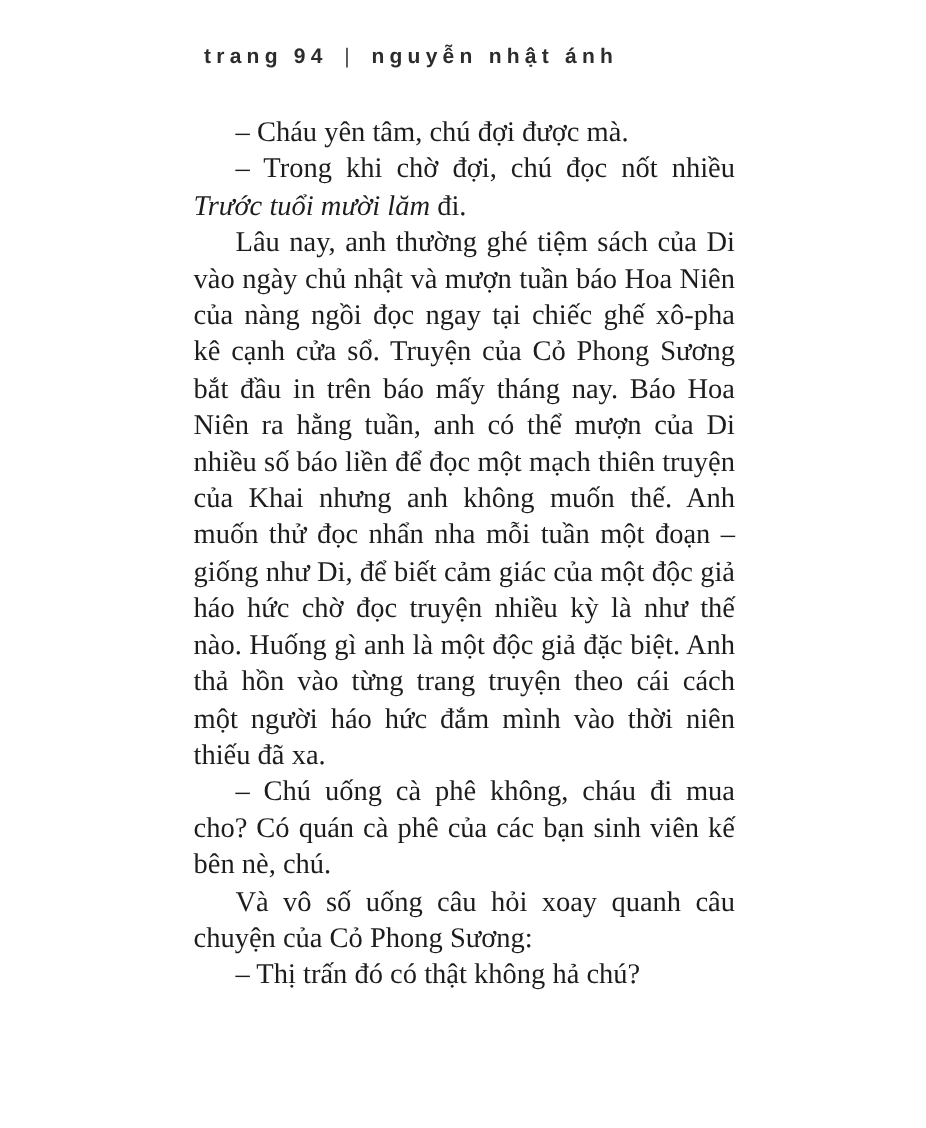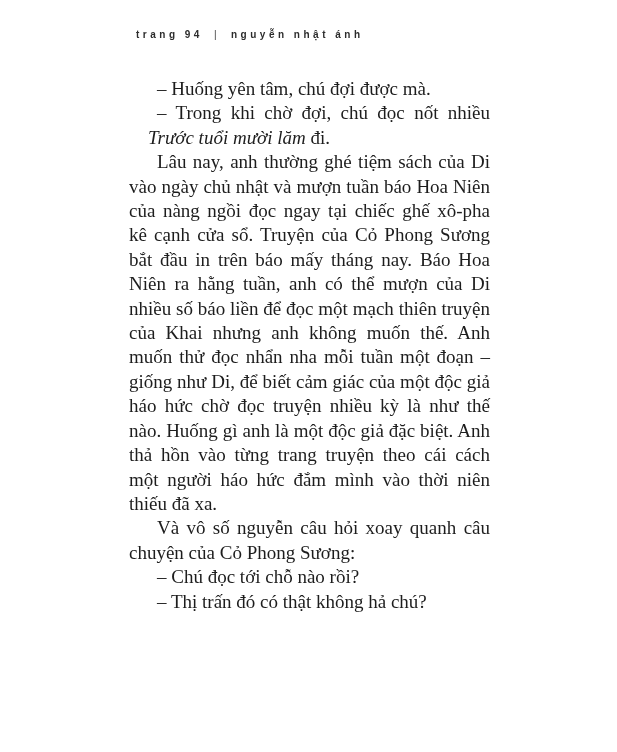--- a/index.html
+++ b/index.html
@@ -14,21 +14,21 @@
     position: relative;
     width: 617px;
     height: 752px;
     background: #ffffff;
   }
   .running-header {
     position: absolute;
     left: 136px;
     top: 29px;
     font-family: "Liberation Sans", "DejaVu Sans", sans-serif;
-    font-size: 10px;
+    font-size: 14px;
     font-weight: 700;
     letter-spacing: 3.5px;
     color: #2c2c2c;
     white-space: nowrap;
   }
   .running-header .sep {
     font-weight: 400;
     margin: 0 11px;
     color: #444444;
   }
@@ -44,35 +44,34 @@
     text-align: justify;
     text-justify: inter-word;
   }
   .book-text p {
     margin: 0;
     padding: 0;
     text-indent: 28px;
   }
   .book-text .italic {
     font-style: italic;
-    margin-left: 19px;
   }
 </style>
 </head>
 <body>
 
 <div class="page">
 
   <div class="running-header">
     <span>trang 94</span><span class="sep">|</span><span>nguyễn nhật ánh</span>
   </div>
 
   <div class="book-text">
 
-  <p><span>– Huống yên tâm, chú đợi được mà.</span></p>
+  <p><span>– Cháu yên tâm, chú đợi được mà.</span></p>
       <p><span>– Trong khi chờ đợi, chú đọc nốt nhiều </span><span class="italic">Trước tuổi mười lăm</span><span> đi.</span></p>
       <p><span>Lâu nay, anh thường ghé tiệm sách của Di vào ngày chủ nhật và mượn tuần báo Hoa Niên của nàng ngồi đọc ngay tại chiếc ghế xô-pha kê cạnh cửa sổ. Truyện của Cỏ Phong Sương bắt đầu in trên báo mấy tháng nay. Báo Hoa Niên ra hằng tuần, anh có thể mượn của Di nhiều số báo liền để đọc một mạch thiên truyện của Khai nhưng anh không muốn thế. Anh muốn thử đọc nhẩn nha mỗi tuần một đoạn – giống như Di, để biết cảm giác của một độc giả háo hức chờ đọc truyện nhiều kỳ là như thế nào. Huống gì anh là một độc giả đặc biệt. Anh thả hồn vào từng trang truyện theo cái cách một người háo hức đắm mình vào thời niên thiếu đã xa.</span></p>
-      <p><span>Và vô số nguyễn câu hỏi xoay quanh câu chuyện của Cỏ Phong Sương:</span></p>
-      <p><span>– Chú đọc tới chỗ nào rồi?</span></p>
+      <p><span>– Chú uống cà phê không, cháu đi mua cho? Có quán cà phê của các bạn sinh viên kế bên nè, chú.</span></p>
+      <p><span>Và vô số uống câu hỏi xoay quanh câu chuyện của Cỏ Phong Sương:</span></p>
       <p><span>– Thị trấn đó có thật không hả chú?</span></p>
     </div>
 
 </div>
 
 </body></html>

